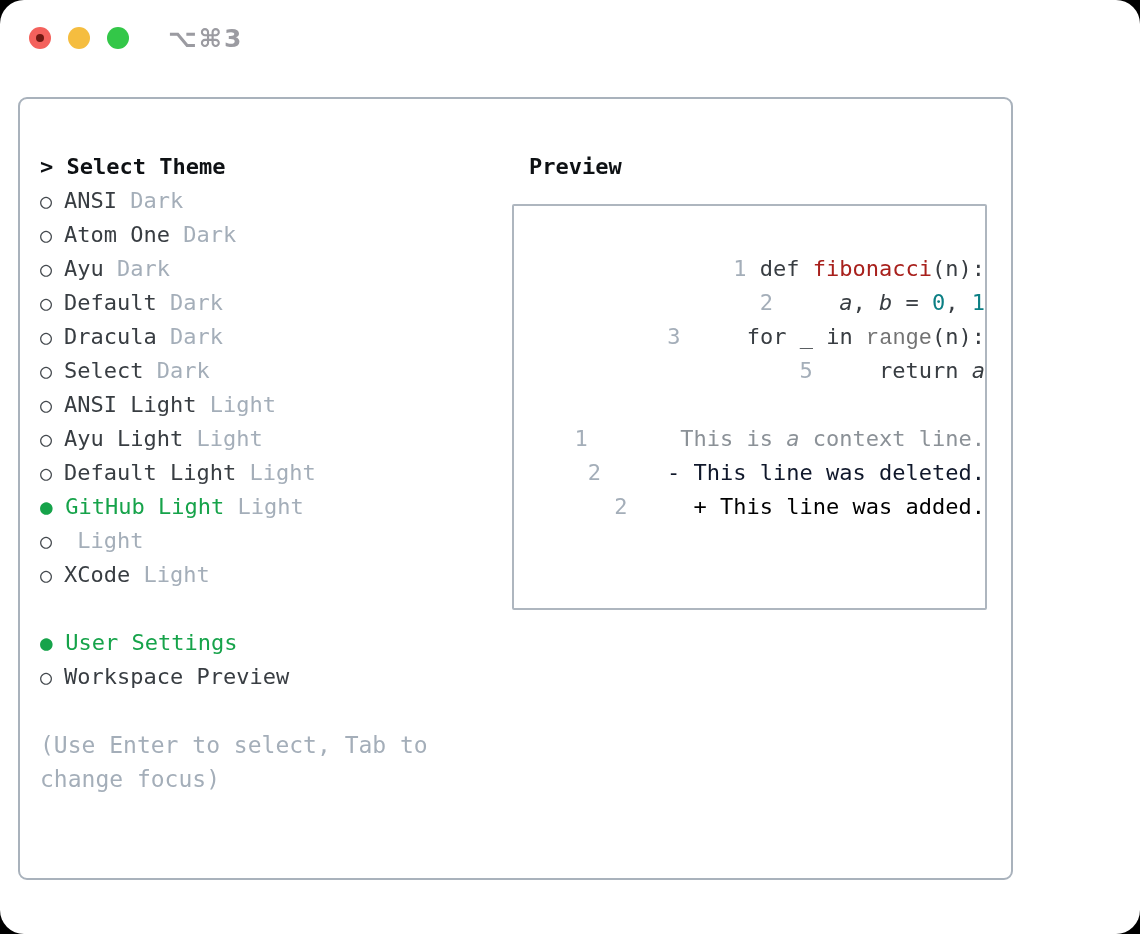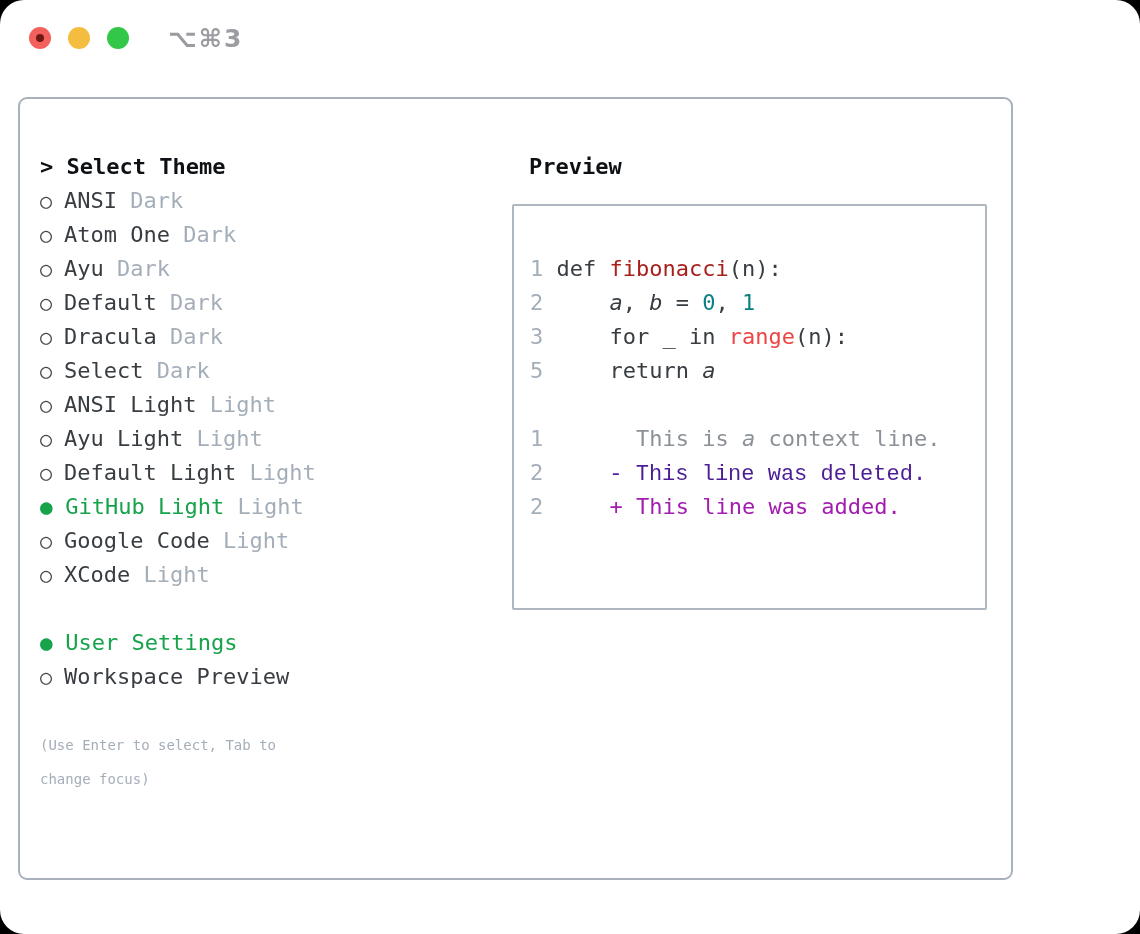--- a/index.html
+++ b/index.html
@@ -31,44 +31,44 @@
   .prefix{display:inline-block;width:2ch;flex:0 0 auto;white-space:pre;}
   .h{font-weight:bold;color:#0e1114;text-align:right;}
   .marker{color:#44494e;font-size:20px;}
   .marker.sel{color:#16a34a;font-size:21px;}
   .marker-caret{font-weight:bold;color:#0e1114;}
   .tname{color:#383d42;}
   .tname.sel-text{color:#16a34a;}
   .ttag{color:#a4aeb9;margin-left:1ch;}
   .blank-row{height:34px;}
   .hint{
-    margin-top:34px;width:29ch;font-size:14px;line-height:34px;color:#a4aeb9;
+    margin-top:34px;width:29ch;font-size:23px;line-height:34px;color:#a4aeb9;
     white-space:normal;word-break:normal;
   }
   
   .preview-header{
     position:absolute;left:484px;top:51px;height:34px;line-height:34px;
     font-size:22px;font-weight:bold;color:#0e1114;margin-left:25px;
   }
   .preview-box{
     position:absolute;left:492px;top:105px;width:475px;height:406px;
     border:2px solid #aeb6bf;border-radius:2px;box-sizing:border-box;
     padding:46px 0 0 16px;overflow:hidden;
   }
-  .pline{height:34px;line-height:34px;font-size:22px;white-space:pre;}
+  .pline{height:34px;line-height:34px;font-size:22px;white-space:pre;text-align:right;}
   .ln{display:inline-block;width:1ch;margin-right:1ch;color:#a4aeb9;}
   .tok-plain{color:#383d42;}
   .tok-funcdef{color:#a8201c;}
   .tok-number{color:#0b7f84;}
-  .tok-builtin{color:#ef4444;}
+  .tok-builtin{color:#737373;font-family:Liberation Mono, monospace;}
   .tok-var{color:#383d42;font-style:italic;}
   .tok-context{color:#8b9197;}
   .tok-context-var{color:#8b9197;font-style:italic;}
-  .tok-deleted{color:#4c1d95;font-family:Liberation Mono, monospace;}
-  .tok-added{color:#a21caf;}
+  .tok-deleted{color:#0f172a;}
+  .tok-added{color:#000000;}
 </style>
 </head>
 <body>
 
 <div class="window">
 
   <div class="titlebar">
     <div class="lights">
       <span class="light red">
           <span class="dot"></span>
@@ -90,21 +90,21 @@
           <div class="row"><span class="prefix marker">○ </span><span class="tname">ANSI</span><span class="ttag">Dark</span></div>
           <div class="row"><span class="prefix marker">○ </span><span class="tname">Atom One</span><span class="ttag">Dark</span></div>
           <div class="row"><span class="prefix marker">○ </span><span class="tname">Ayu</span><span class="ttag">Dark</span></div>
           <div class="row"><span class="prefix marker">○ </span><span class="tname">Default</span><span class="ttag">Dark</span></div>
           <div class="row"><span class="prefix marker">○ </span><span class="tname">Dracula</span><span class="ttag">Dark</span></div>
           <div class="row"><span class="prefix marker">○ </span><span class="tname">Select</span><span class="ttag">Dark</span></div>
           <div class="row"><span class="prefix marker">○ </span><span class="tname">ANSI Light</span><span class="ttag">Light</span></div>
           <div class="row"><span class="prefix marker">○ </span><span class="tname">Ayu Light</span><span class="ttag">Light</span></div>
           <div class="row"><span class="prefix marker">○ </span><span class="tname">Default Light</span><span class="ttag">Light</span></div>
           <div class="row"><span class="prefix marker sel">● </span><span class="tname sel-text">GitHub Light</span><span class="ttag">Light</span></div>
-          <div class="row"><span class="prefix marker">○ </span><span class="tname">Google Code</span><span class="ttag">Light</span></div>
+          <div class="row"><span class="prefix marker">○ </span><span class="ttag">Light</span></div>
           <div class="row"><span class="prefix marker">○ </span><span class="tname">XCode</span><span class="ttag">Light</span></div>
         </div>
 
       <div class="blank-row"></div>
 
 
       <div id="applyRows">
           <div class="row"><span class="prefix marker sel">● </span><span class="tname sel-text">User Settings</span></div>
           <div class="row"><span class="prefix marker">○ </span><span class="tname">Workspace Preview</span></div>
         </div>

